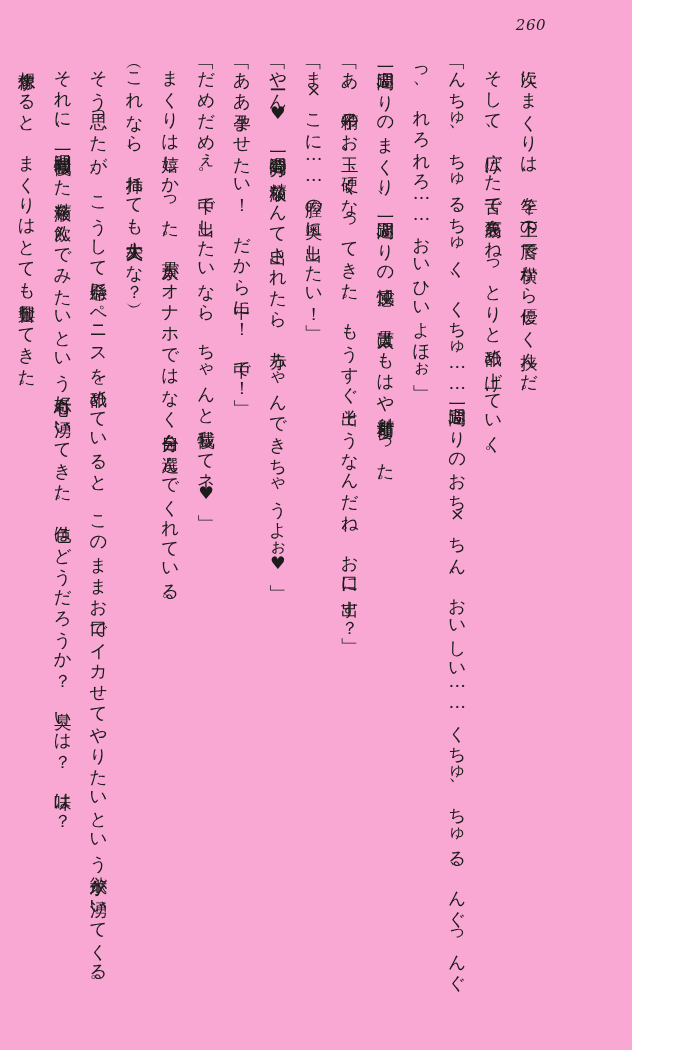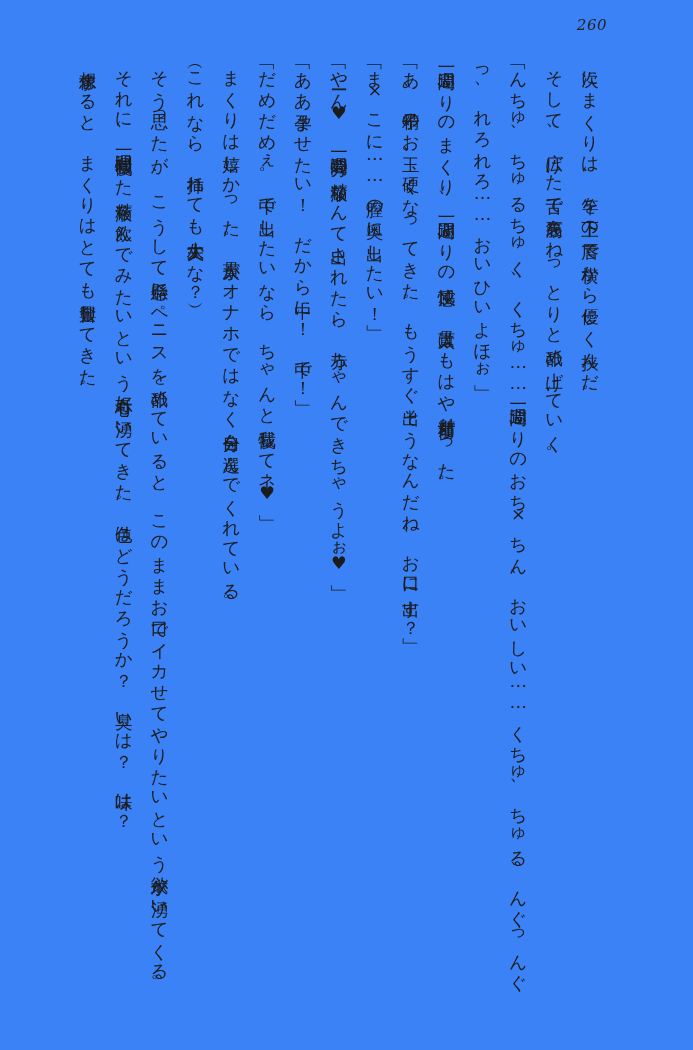--- a/index.html
+++ b/index.html
@@ -9,23 +9,23 @@
   }
   body {
     width: 693px;
     height: 1050px;
     font-family: "DejaVu Serif", "Liberation Serif", serif;
     color: #1a1a1a;
     overflow: hidden;
   }
   .page {
     position: relative;
-    width: 693px;
+    width: 632px;
     height: 1050px;
-    background: #3b82f6;
+    background: #f9a8d4;
     box-sizing: border-box;
   }
   .page-number {
     position: absolute;
     top: 16px;
     right: 86px;
     font-size: 15px;
     font-style: italic;
     font-family: "DejaVu Serif", "Liberation Serif", serif;
     color: #222;

